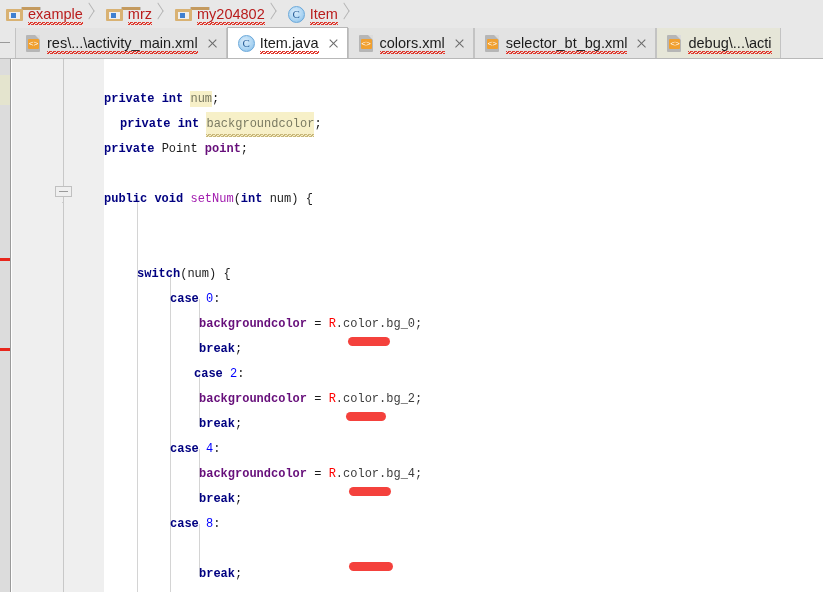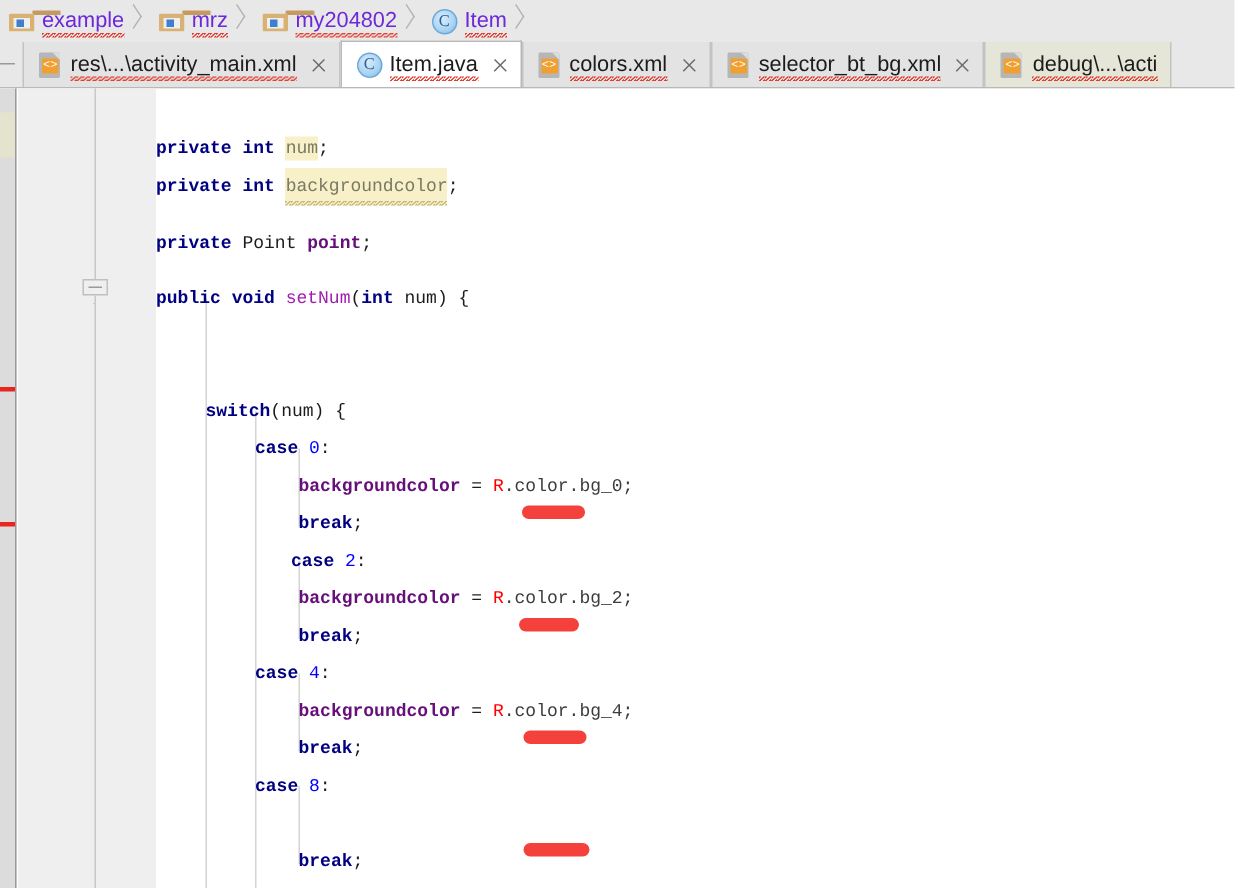--- a/index.html
+++ b/index.html
@@ -42,21 +42,21 @@
     content: "";
     position: absolute;
     left: 1px; top: 6px;
     width: 9px; height: 9px;
     border-top: 1px solid #b2b2b2;
     border-right: 1px solid #b2b2b2;
     transform: rotate(45deg) skew(12deg, 12deg);
   }
   .crumb-label {
     font-size: 14.5px;
-    color: #6d28d9;
+    color: #b91c1c;
     white-space: nowrap;
     position: relative;
     padding-bottom: 1px;
   }
   .crumb-label.spell::after {
     content: "";
     position: absolute;
     left: 0; right: 0; bottom: -2px;
     height: 3px;
     background-image:
@@ -448,22 +448,22 @@
       </div>
     </div>
   <div class="code-surface">
       <div class="indent-guide" style="left: 33px; top: 140px; height: 393px;"></div>
       <div class="indent-guide" style="left: 66px; top: 215px; height: 318px;"></div>
       <div class="indent-guide" style="left: 95px; top: 240px; height: 52px;"></div>
       <div class="indent-guide" style="left: 95px; top: 315px; height: 52px;"></div>
       <div class="indent-guide" style="left: 95px; top: 390px; height: 52px;"></div>
       <div class="indent-guide" style="left: 95px; top: 465px; height: 52px;"></div>
       <div class="code-line" style="top: 28px; left: 0px;"><span class="kw">private</span><span class="plain"> </span><span class="kw">int</span><span class="plain"> </span><span class="hl">num</span><span class="plain">;</span></div>
-      <div class="code-line" style="top: 53px; left: 0px;"><span class="kw">private</span><span class="plain"> </span><span class="kw">int</span><span class="plain"> </span><span class="hl-wave">backgroundcolor</span><span class="plain">;</span></div>
-      <div class="code-line" style="top: 78px; left: 0px; margin-top: 13px;"><span class="kw">private</span><span class="plain"> </span><span class="type">Point</span><span class="plain"> </span><span class="fld">point</span><span class="plain">;</span></div>
+      <div class="code-line" style="top: 53px; left: 16px;"><span class="kw">private</span><span class="plain"> </span><span class="kw">int</span><span class="plain"> </span><span class="hl-wave">backgroundcolor</span><span class="plain">;</span></div>
+      <div class="code-line" style="top: 78px; left: 0px;"><span class="kw">private</span><span class="plain"> </span><span class="type">Point</span><span class="plain"> </span><span class="fld">point</span><span class="plain">;</span></div>
       <div class="code-line" style="top: 128px; left: 0px;"><span class="kw">public</span><span class="plain"> </span><span class="kw">void</span><span class="plain"> </span><span class="meth">setNum</span><span class="plain">(</span><span class="kw">int</span><span class="plain"> </span><span class="plain">num</span><span class="plain">) {</span></div>
       <div class="code-line" style="top: 203px; left: 33px;"><span class="kw">switch</span><span class="plain">(num) {</span></div>
       <div class="code-line" style="top: 228px; left: 66px;"><span class="kw">case</span><span class="plain"> </span><span class="num">0</span><span class="plain">:</span></div>
       <div class="code-line" style="top: 253px; left: 95px;"><span class="fld">backgroundcolor</span><span class="plain"> = </span><span class="err">R</span><span class="dim">.color.bg_0;</span></div>
       <div class="code-line" style="top: 278px; left: 95px;"><span class="kw">break</span><span class="plain">;</span></div>
       <div class="code-line" style="top: 303px; left: 66px; padding-left: 24px;"><span class="kw">case</span><span class="plain"> </span><span class="num">2</span><span class="plain">:</span></div>
       <div class="code-line" style="top: 328px; left: 95px;"><span class="fld">backgroundcolor</span><span class="plain"> = </span><span class="err">R</span><span class="dim">.color.bg_2;</span></div>
       <div class="code-line" style="top: 353px; left: 95px;"><span class="kw">break</span><span class="plain">;</span></div>
       <div class="code-line" style="top: 378px; left: 66px;"><span class="kw">case</span><span class="plain"> </span><span class="num">4</span><span class="plain">:</span></div>
       <div class="code-line" style="top: 403px; left: 95px;"><span class="fld">backgroundcolor</span><span class="plain"> = </span><span class="err">R</span><span class="dim">.color.bg_4;</span></div>

